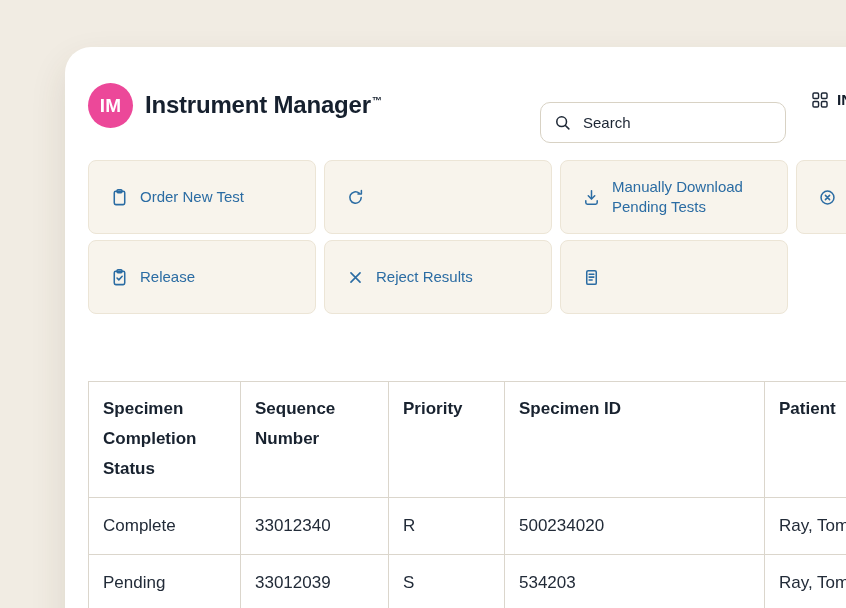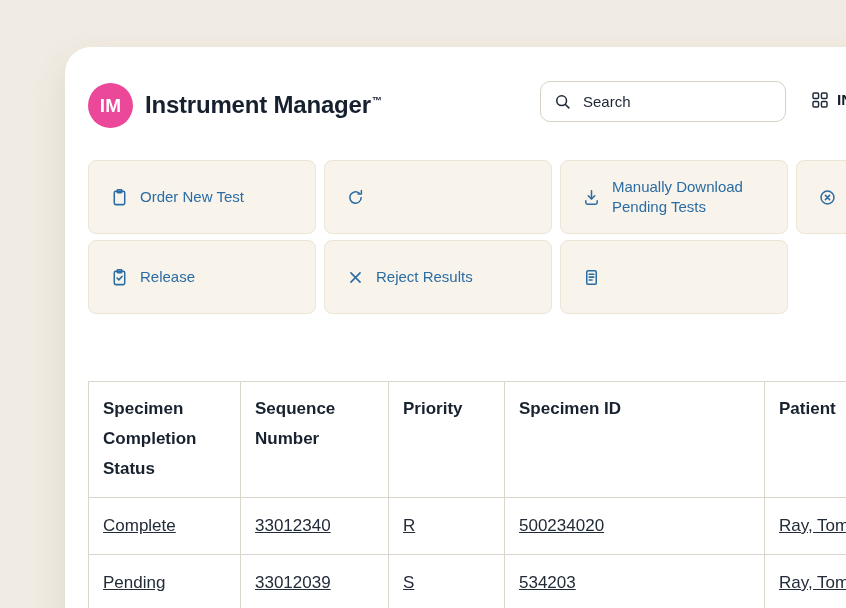--- a/index.html
+++ b/index.html
@@ -29,21 +29,21 @@
     display:flex;align-items:center;justify-content:center;
     color:#ffffff;font-weight:700;font-size:19px;letter-spacing:.3px;
   }
   .title{
     position:absolute;left:80px;top:44px;
     font-size:24px;font-weight:600;color:#16202e;letter-spacing:-.2px;
     white-space:nowrap;
   }
   .title sup{font-size:10px;font-weight:700;vertical-align:super;margin-left:1px;}
   .search{
-    position:absolute;left:475px;top:34px;
+    position:absolute;left:475px;top:55px;
     width:246px;height:41px;box-sizing:border-box;
     border:1px solid #d8d2c4;border-radius:10px;
     background:#ffffff;
     display:flex;align-items:center;gap:9px;padding:0 13px;
   }
   .search input{
     border:0;outline:0;flex:1;min-width:0;
     font-family:inherit;font-size:15px;color:#1b2533;background:transparent;
   }
   .search input::placeholder{color:#1b2533;opacity:1;}
@@ -85,21 +85,20 @@
   .ws-table th{
     font-size:17px;font-weight:700;color:#18222f;
     text-align:left;vertical-align:top;
     padding:12px 14px;line-height:30px;
     height:116px;box-sizing:border-box;
   }
   .ws-table td{
     font-size:17px;font-weight:400;color:#222b38;
     padding:0 14px;height:57px;box-sizing:border-box;
     vertical-align:middle;
-    text-decoration:underline;
   }
   svg{display:block;}
 </style>
 </head>
 <body>
 
 <div class="stage">
   <div class="card">
 
     <div class="logo">

